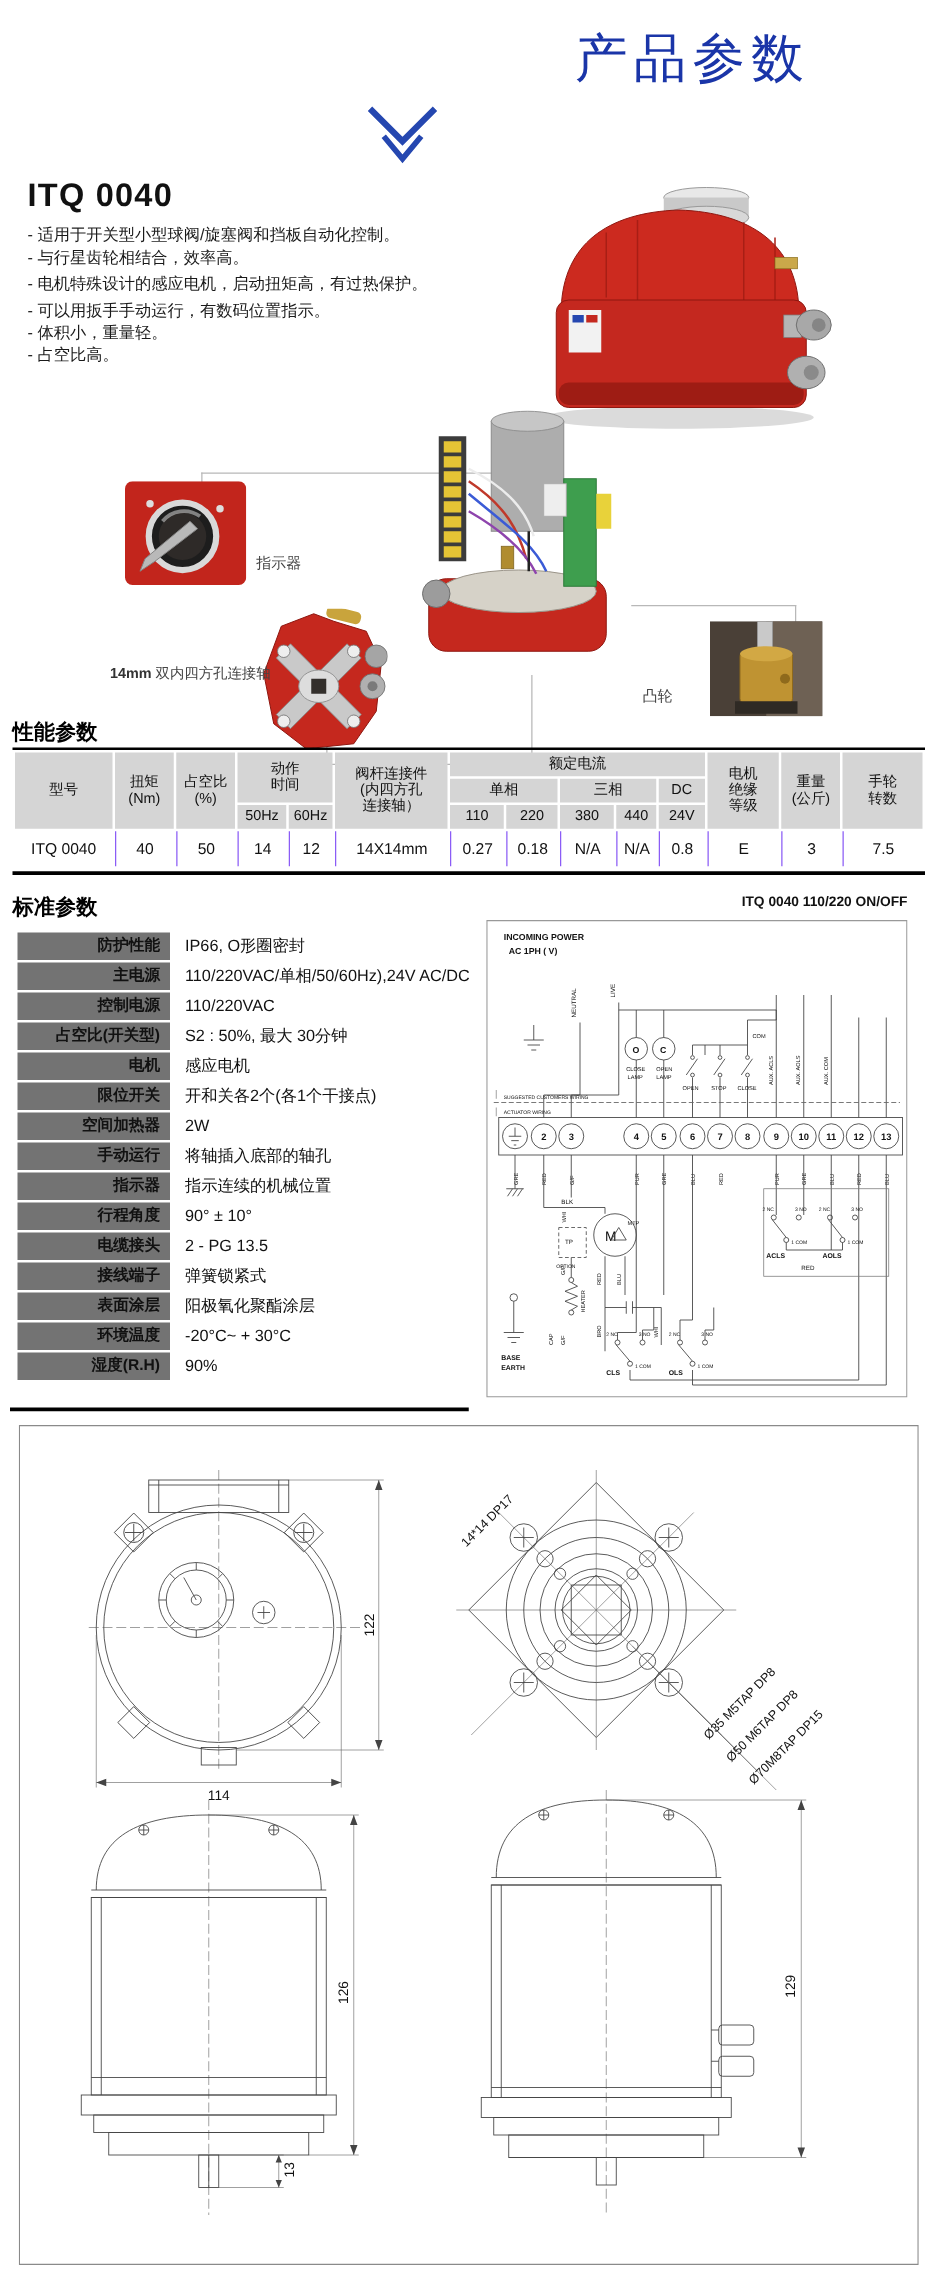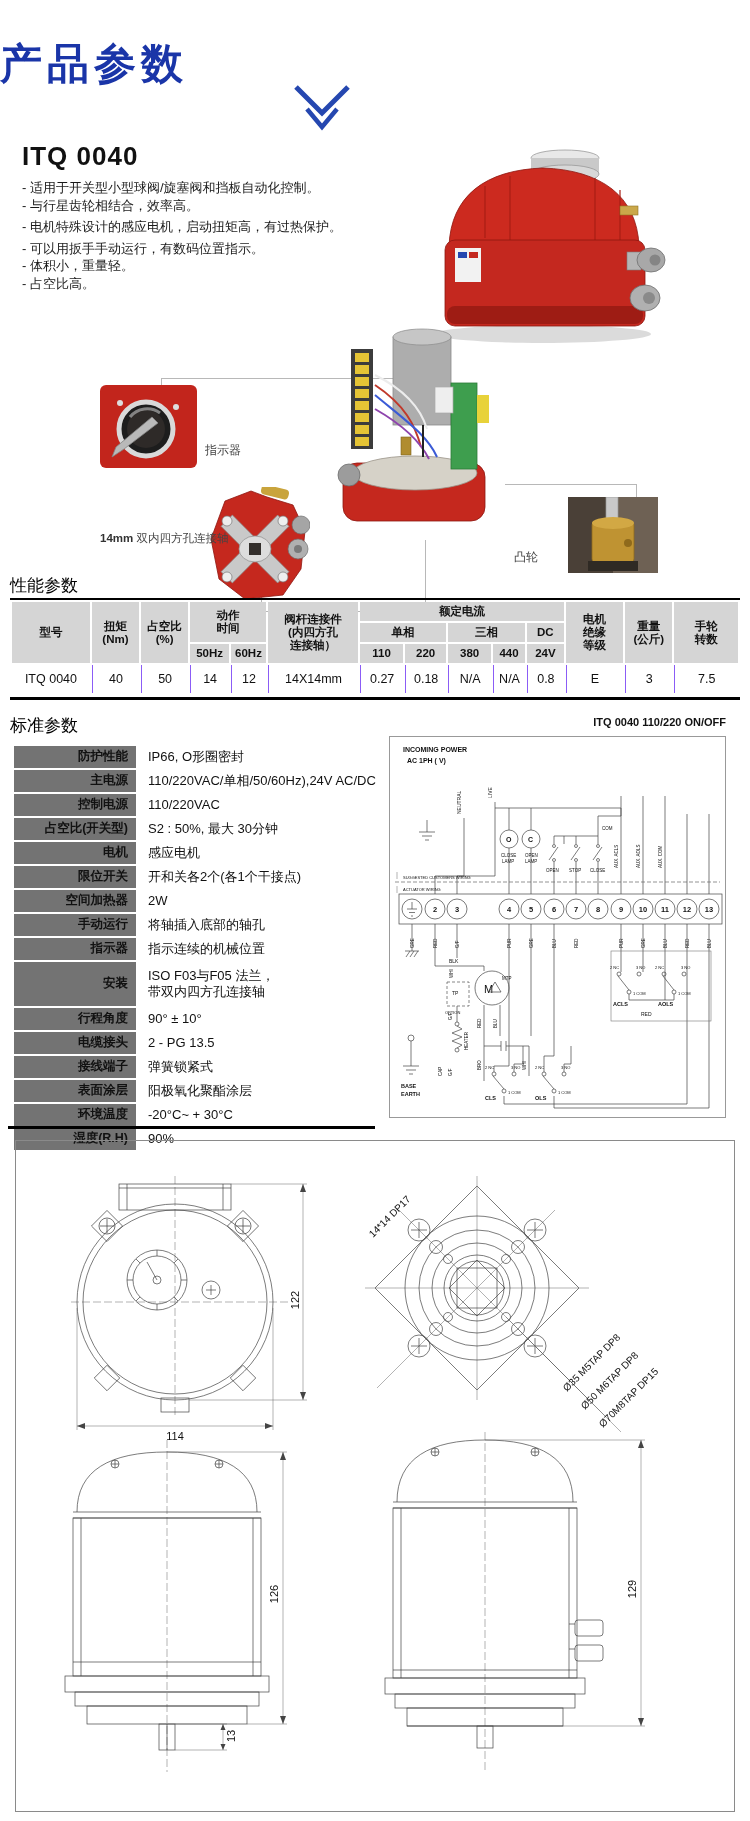--- a/index.html
+++ b/index.html
@@ -1,38 +1,38 @@
 <!DOCTYPE html>
 <html><head>
 <meta charset="utf-8">
 <style>
   html,body{margin:0;padding:0;background:#fff;}
   .page{position:relative;width:750px;height:1821px;background:#fff;overflow:hidden;
         font-family:"Liberation Sans","DejaVu Sans",sans-serif;color:#111;}
   .abs{position:absolute;}
   
-  .main-title{position:absolute;left:0;top:36px;width:648px;text-align:left;
-      font-size:42px;font-weight:bold;color:#1a35a8;letter-spacing:5px;}
+  .main-title{position:absolute;left:0;top:19px;width:648px;text-align:right;
+      font-size:42px;font-weight:normal;color:#1a35a8;letter-spacing:5px;}
   
   .model-title{position:absolute;left:22px;top:141px;font-size:26px;font-weight:bold;letter-spacing:1px;}
   .features{position:absolute;left:22px;top:180px;font-size:13px;line-height:15.5px;color:#1a1a1a;}
   .features div{margin-bottom:2px;}
   .features div.gap{margin-top:6px;}
   
   .photo-label{position:absolute;font-size:12px;color:#444;}
-  .shaft-label{position:absolute;left:100px;top:531px;font-size:11.5px;color:#444;}
+  .shaft-label{position:absolute;left:88px;top:531px;font-size:11.5px;color:#444;}
   .shaft-label b{color:#333;}
   .conn{position:absolute;background:#b8b8b8;}
   
-  .sec-heading{position:absolute;font-size:17px;font-weight:normal;color:#000;}
+  .sec-heading{position:absolute;font-size:17px;font-weight:bold;color:#000;}
   .rule{position:absolute;background:#000;}
   
   .perf{position:absolute;left:10px;top:600px;width:730px;table-layout:fixed;
         border-collapse:separate;border-spacing:2px;}
-  .perf th{background:#d5d5d5;font-weight:bold;font-size:11.5px;line-height:1.12;
+  .perf th{background:#d5d5d5;font-weight:normal;font-size:11.5px;line-height:1.12;
         text-align:center;vertical-align:middle;padding:0;height:19px;}
   .perf td{font-size:12.5px;text-align:center;height:26px;background:#fff;
         border-left:1px solid #8b5cf6;vertical-align:middle;}
   .perf td.first{border-left:none;}
   .pre{white-space:pre-line;}
   
   .std{position:absolute;left:14px;top:744px;width:366px;border-collapse:separate;border-spacing:0 2px;}
   .std td{vertical-align:middle;}
   .std .lbl{background:#737373;width:112px;text-align:right;padding:2px 8px 2px 2px;
         font-weight:bold;font-size:12.5px;height:18px;line-height:1.1;}
@@ -281,25 +281,20 @@
         </tr>
     <tr>
           <td class="lbl">手动运行</td>
           <td class="val">将轴插入底部的轴孔</td>
         </tr>
     <tr>
           <td class="lbl">指示器</td>
           <td class="val">指示连续的机械位置</td>
         </tr>
     <tr>
-          <td class="lbl" style="height:40px;">安装</td>
-          <td class="val pre">ISO F03与F05 法兰，
-带双内四方孔连接轴</td>
-        </tr>
-    <tr>
           <td class="lbl">行程角度</td>
           <td class="val">90° ± 10°</td>
         </tr>
     <tr>
           <td class="lbl">电缆接头</td>
           <td class="val">2 - PG 13.5</td>
         </tr>
     <tr>
           <td class="lbl">接线端子</td>
           <td class="val">弹簧锁紧式</td>

